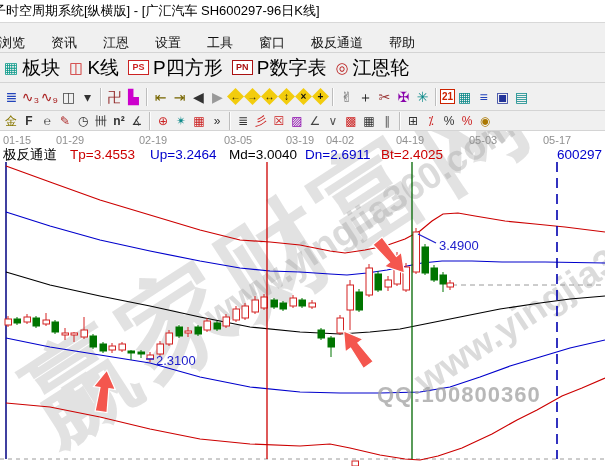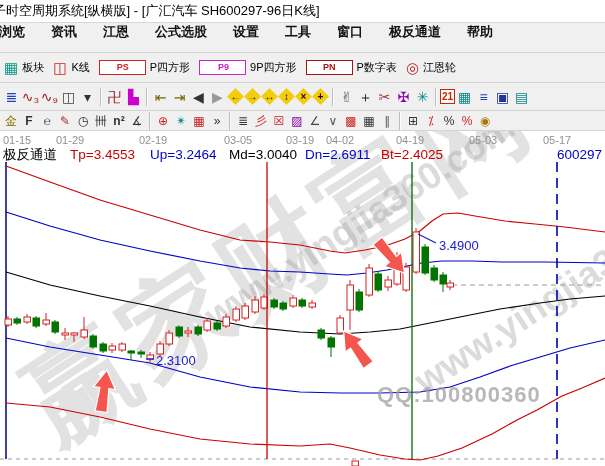--- a/index.html
+++ b/index.html
@@ -4,34 +4,34 @@
 <style>
   html,body{margin:0;padding:0;background:#888;}
   .app{position:relative;width:605px;height:466px;background:#fff;overflow:hidden;
        font-family:"Liberation Sans","DejaVu Sans",sans-serif;}
   
   .titlebar{position:absolute;left:0;top:0;width:605px;height:22px;background:#ffffff;
             border-bottom:1px solid #d8d8d8;display:flex;align-items:center;overflow:hidden;}
   .titlebar span{font-size:13px;color:#000;margin-left:-7px;white-space:nowrap;}
   
   .menubar{position:absolute;left:0;top:23px;width:605px;height:29px;background:#f0f0f0;
-           border-bottom:1px solid #d4d4d4;display:flex;align-items:flex-start;overflow:hidden;font-weight:bold;}
+           border-bottom:1px solid #d4d4d4;display:flex;align-items:flex-end;overflow:hidden;}
   .menu-item{font-size:13px;color:#111;padding:0 13px;white-space:nowrap;cursor:default;}
   .menu-item:first-child{margin-left:-14px;}
   
   .toolbar{position:absolute;left:0;width:605px;background:#f0f0f0;display:flex;align-items:center;
            border-bottom:1px solid #d4d4d4;overflow:hidden;}
   #tb1{top:53px;height:29px;padding-left:4px;}
   #tb2{top:83px;height:27px;padding-left:2px;}
   #tb3{top:111px;height:19px;padding-left:2px;}
   .tb1-item{display:flex;align-items:center;margin-right:9px;white-space:nowrap;}
-  .tb1-item .lbl{font-size:11px;color:#000;margin-left:4px;}
+  .tb1-item .lbl{font-size:19px;color:#000;margin-left:4px;}
   .glyph-ic{font-size:15px;line-height:1;}
-  .badge{display:inline-block;min-width:13px;height:13px;line-height:13px;text-align:right;
-         font-size:9px;font-weight:bold;border:1px solid;background:#fff;padding:0 16px;}
+  .badge{display:inline-block;min-width:13px;height:13px;line-height:13px;text-align:center;
+         font-size:9px;font-weight:bold;border:1px solid;background:#fff;padding:0 3px;}
   .tbtn{display:flex;align-items:center;justify-content:center;min-width:19px;height:21px;
         font-size:14px;line-height:1;cursor:default;}
   #tb3 .tbtn{min-width:18px;height:16px;font-size:12px;}
   .sep{width:1px;height:18px;background:#bdbdbd;border-right:1px solid #fdfdfd;margin:0 3px;}
   .diamond{background:#f2cc0d;clip-path:polygon(50% 0,100% 50%,50% 100%,0 50%);
            width:17px;height:17px;min-width:17px;font-size:10px;color:#000;font-weight:bold;}
   .boxed{border:1px solid #cc2200;font-size:10px;font-weight:bold;height:13px;min-width:13px;
          line-height:13px;background:#fff;}
   .smalltxt{font-size:10px;font-weight:bold;}
   .boldtxt{font-weight:bold;font-size:13px;}
@@ -43,43 +43,38 @@
 <body>
 
 <div class="app">
   <div class="titlebar">
     <span>子时空周期系统[纵横版] - [广汇汽车  SH600297-96日K线]</span>
   </div>
   <div class="menubar" id="menubar">
       <span class="menu-item">浏览</span>
       <span class="menu-item">资讯</span>
       <span class="menu-item">江恩</span>
-      <span class="menu-item">公式选股</span>
       <span class="menu-item">设置</span>
       <span class="menu-item">工具</span>
       <span class="menu-item">窗口</span>
       <span class="menu-item">极反通道</span>
       <span class="menu-item">帮助</span>
     </div>
   <div class="toolbar" id="tb1">
       <span class="tb1-item">
         <span class="glyph-ic" style="color: rgb(10, 154, 138);">▦</span>
         <span class="lbl">板块</span>
       </span>
       <span class="tb1-item">
         <span class="glyph-ic" style="color: rgb(204, 34, 34);">◫</span>
         <span class="lbl">K线</span>
       </span>
       <span class="tb1-item">
         <span class="badge" style="color: rgb(204, 34, 34); border-color: rgb(204, 34, 34);">PS</span>
         <span class="lbl">P四方形</span>
-      </span>
-      <span class="tb1-item">
-        <span class="badge" style="color: rgb(204, 34, 204); border-color: rgb(204, 34, 204);">P9</span>
-        <span class="lbl">9P四方形</span>
       </span>
       <span class="tb1-item">
         <span class="badge" style="color: rgb(170, 17, 17); border-color: rgb(170, 17, 17);">PN</span>
         <span class="lbl">P数字表</span>
       </span>
       <span class="tb1-item">
         <span class="glyph-ic" style="color: rgb(187, 34, 34);">◎</span>
         <span class="lbl">江恩轮</span>
       </span>
     </div>

